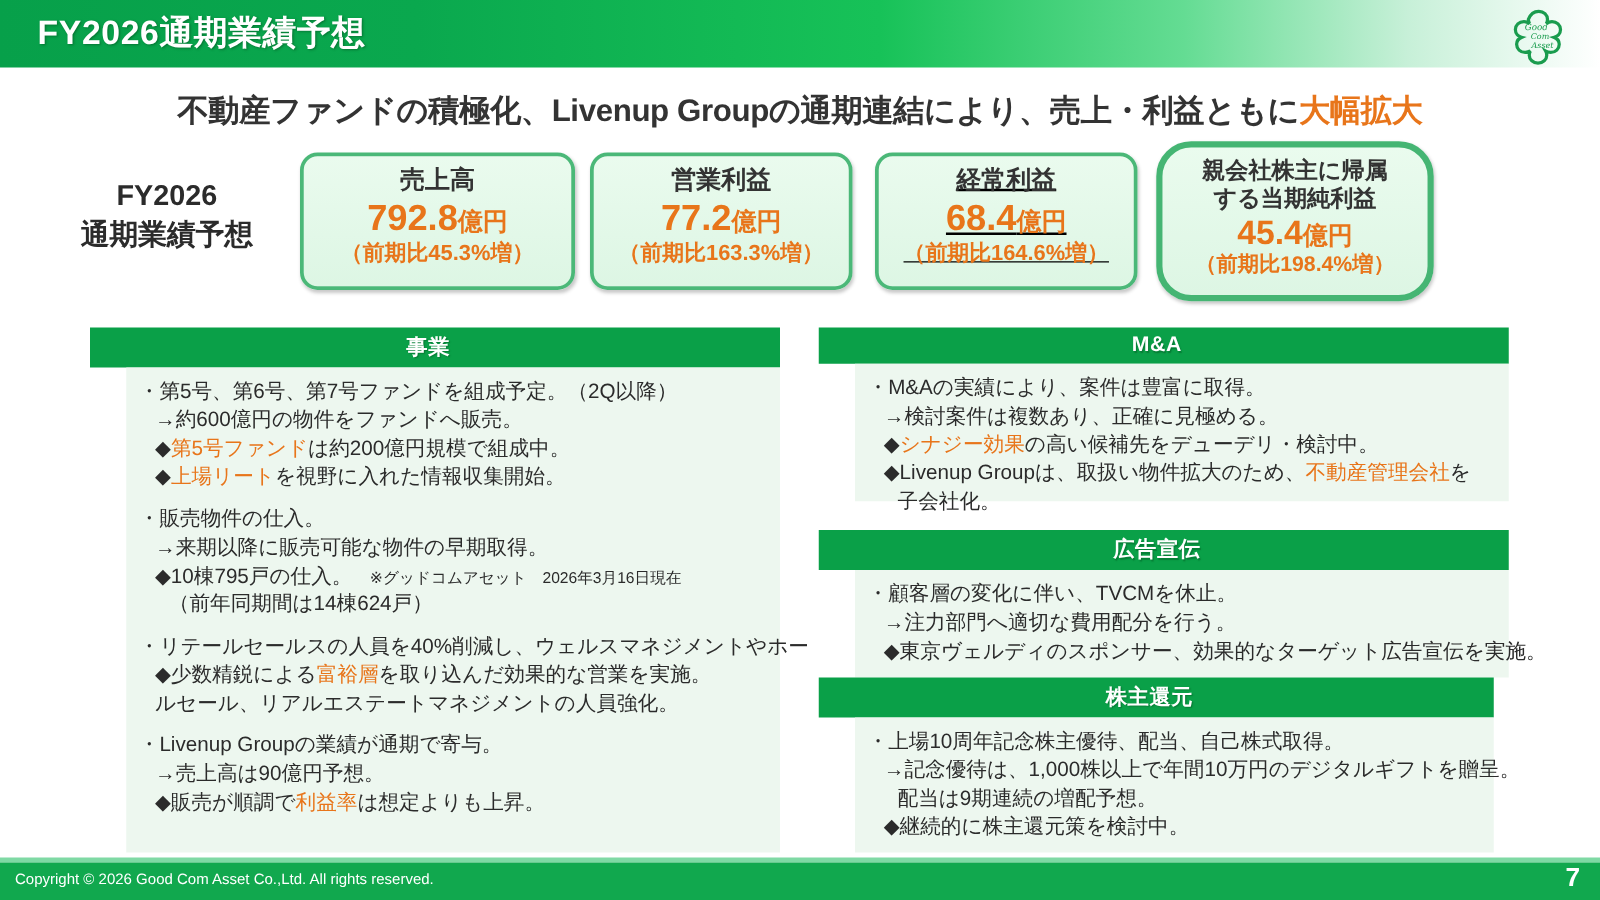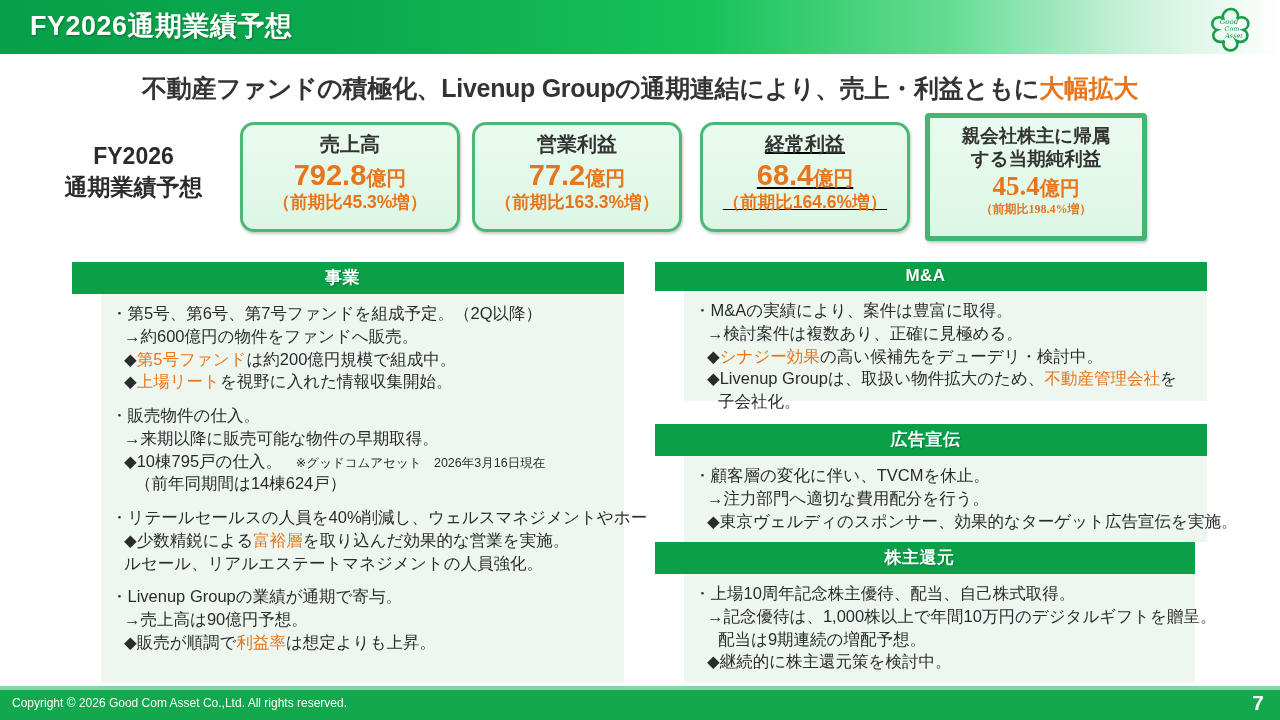--- a/index.html
+++ b/index.html
@@ -48,39 +48,38 @@
     border:3px solid #4bb878;
     border-radius:14px;
     box-shadow:1px 2px 3px rgba(0,0,0,.22);
     box-sizing:border-box;
     text-align:center;
     padding-top:8px;
   }
   .kpi-card.tall{
     top:113px;height:128px;
     border:5px solid #45b573;
-    border-radius:4px;
+    border-radius:28px;
     padding-top:7px;
-    font-family:Liberation Serif, serif;
   }
   .kpi-name{
     font-size:20px;font-weight:bold;color:#333333;line-height:1.18;
   }
   .kpi-card.tall .kpi-name{font-size:18.5px;line-height:1.22;}
   .kpi-value{
     font-size:29px;font-weight:bold;color:#e8751a;line-height:1.15;
     margin-top:2px;
   }
   .kpi-card.tall .kpi-value{font-size:27px;margin-top:1px;}
   .kpi-unit{font-size:20px;}
   .kpi-sub{
     font-size:17.5px;font-weight:bold;color:#e8751a;line-height:1.1;
     margin-top:1px;
   }
-  .kpi-card.tall .kpi-sub{font-size:12px;}
+  .kpi-card.tall .kpi-sub{font-size:17px;}
 
   
   .panel{position:absolute;}
   .panel-head{
     background:#0aa048;
     color:#ffffff;
     font-size:17px;font-weight:bold;
     text-align:center;
     padding:4px 11px 5px 0;
     letter-spacing:0.5px;

